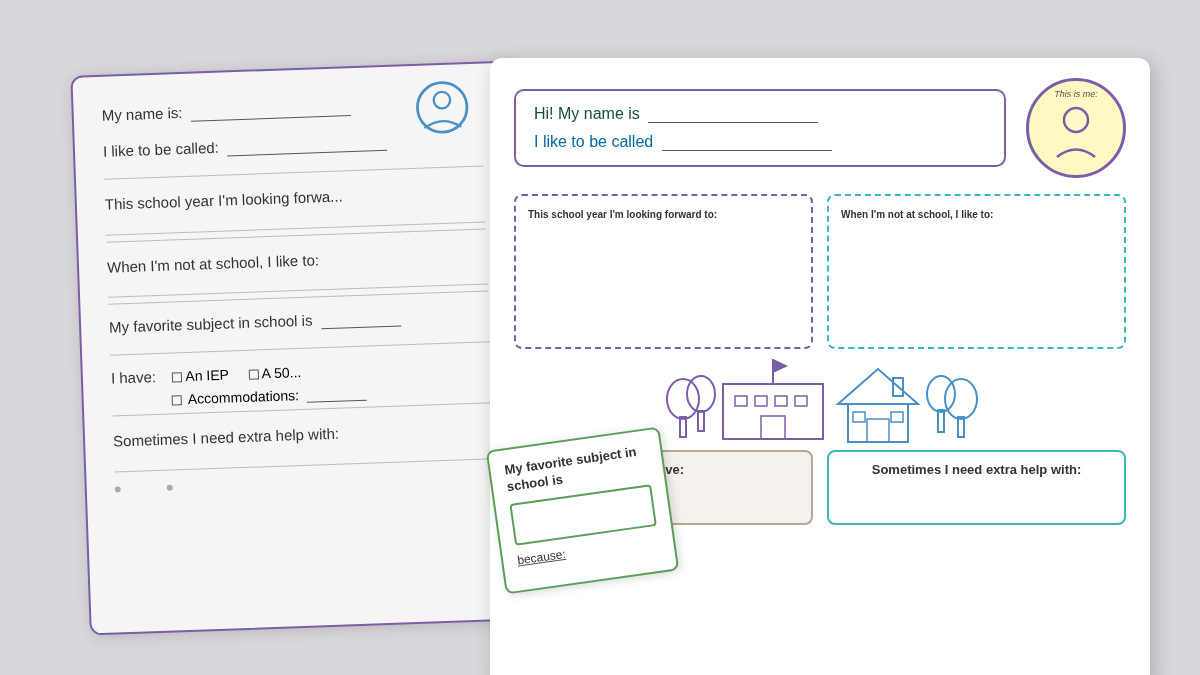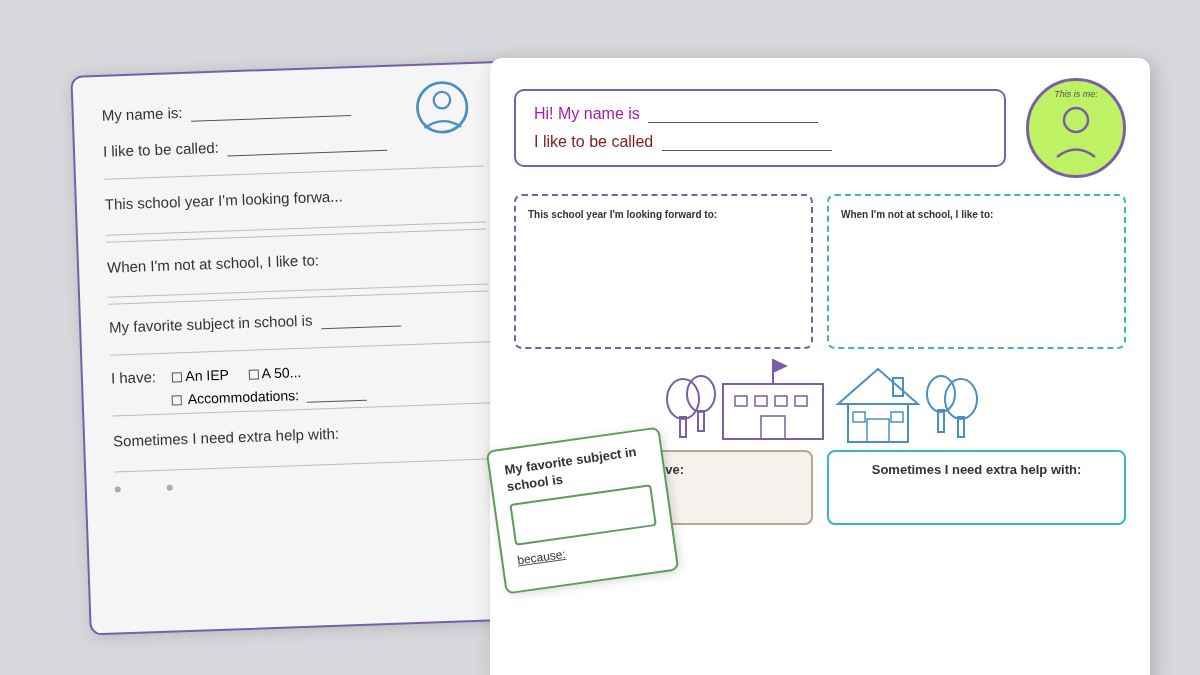--- a/index.html
+++ b/index.html
@@ -90,28 +90,28 @@
     .front-name-box {
       border: 2.5px solid #7b5ea7;
       border-radius: 10px;
       padding: 14px 18px;
       flex: 1;
       margin-right: 20px;
     }
 
     .front-name-box .hi-name {
       font-size: 16px;
-      color: #a21caf;
+      color: #14532d;
       margin-bottom: 10px;
       font-weight: 500;
     }
 
     .front-name-box .called-line {
       font-size: 16px;
-      color: #7f1d1d;
+      color: #0369a1;
       font-weight: 500;
     }
 
     .name-underline {
       border-bottom: 1.5px solid #555;
       display: inline-block;
       width: 170px;
       margin-left: 4px;
       vertical-align: bottom;
       height: 4px;
@@ -121,21 +121,21 @@
       width: 100px;
       height: 100px;
       border-radius: 50%;
       border: 3px solid #7b5ea7;
       display: flex;
       flex-direction: column;
       align-items: center;
       justify-content: center;
       position: relative;
       flex-shrink: 0;
-      background: #bef264;
+      background: #fef9c3;
     }
 
     .avatar-circle .this-is-me {
       position: absolute;
       top: 8px;
       left: 50%;
       transform: translateX(-50%);
       font-size: 9px;
       color: #555;
       white-space: nowrap;

